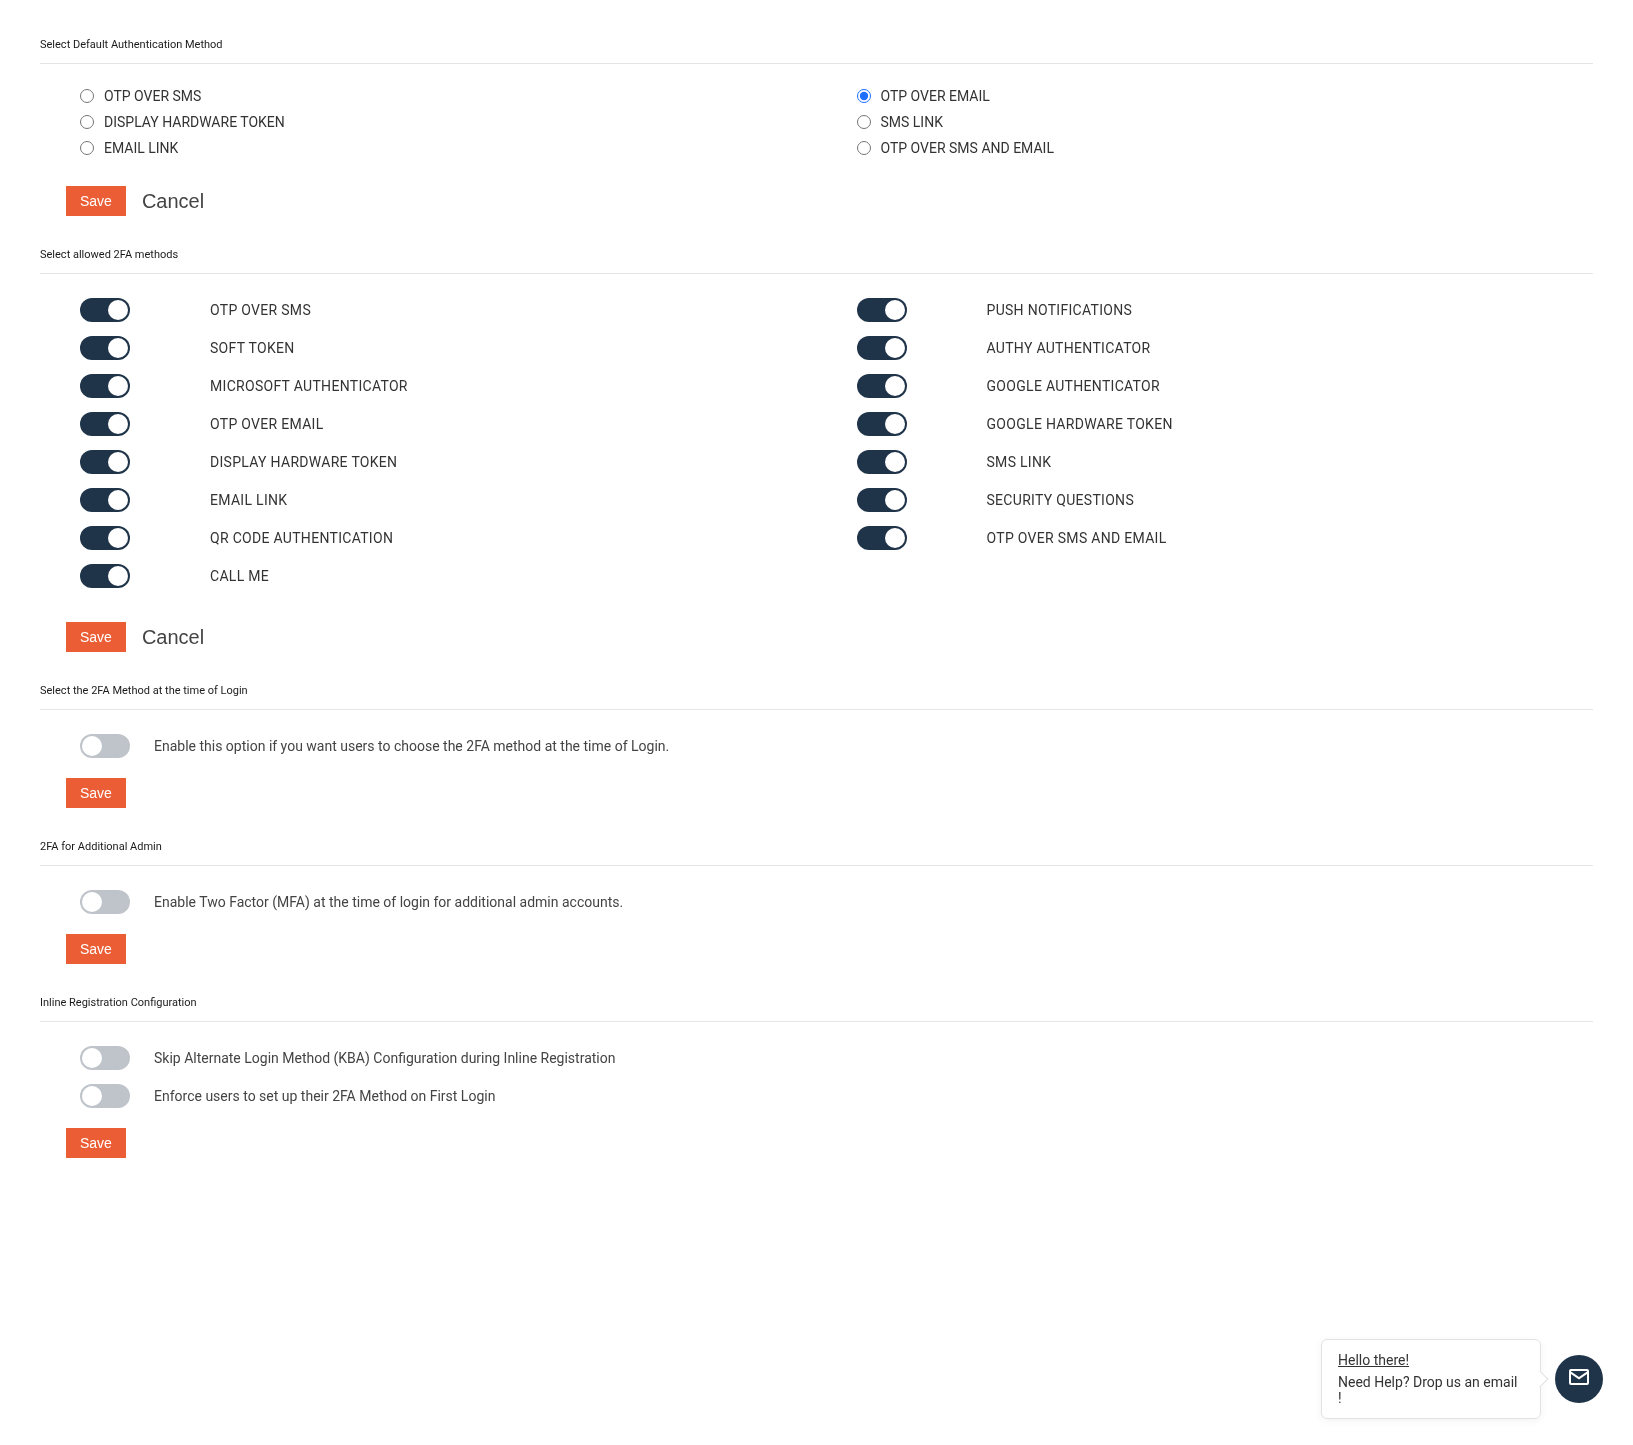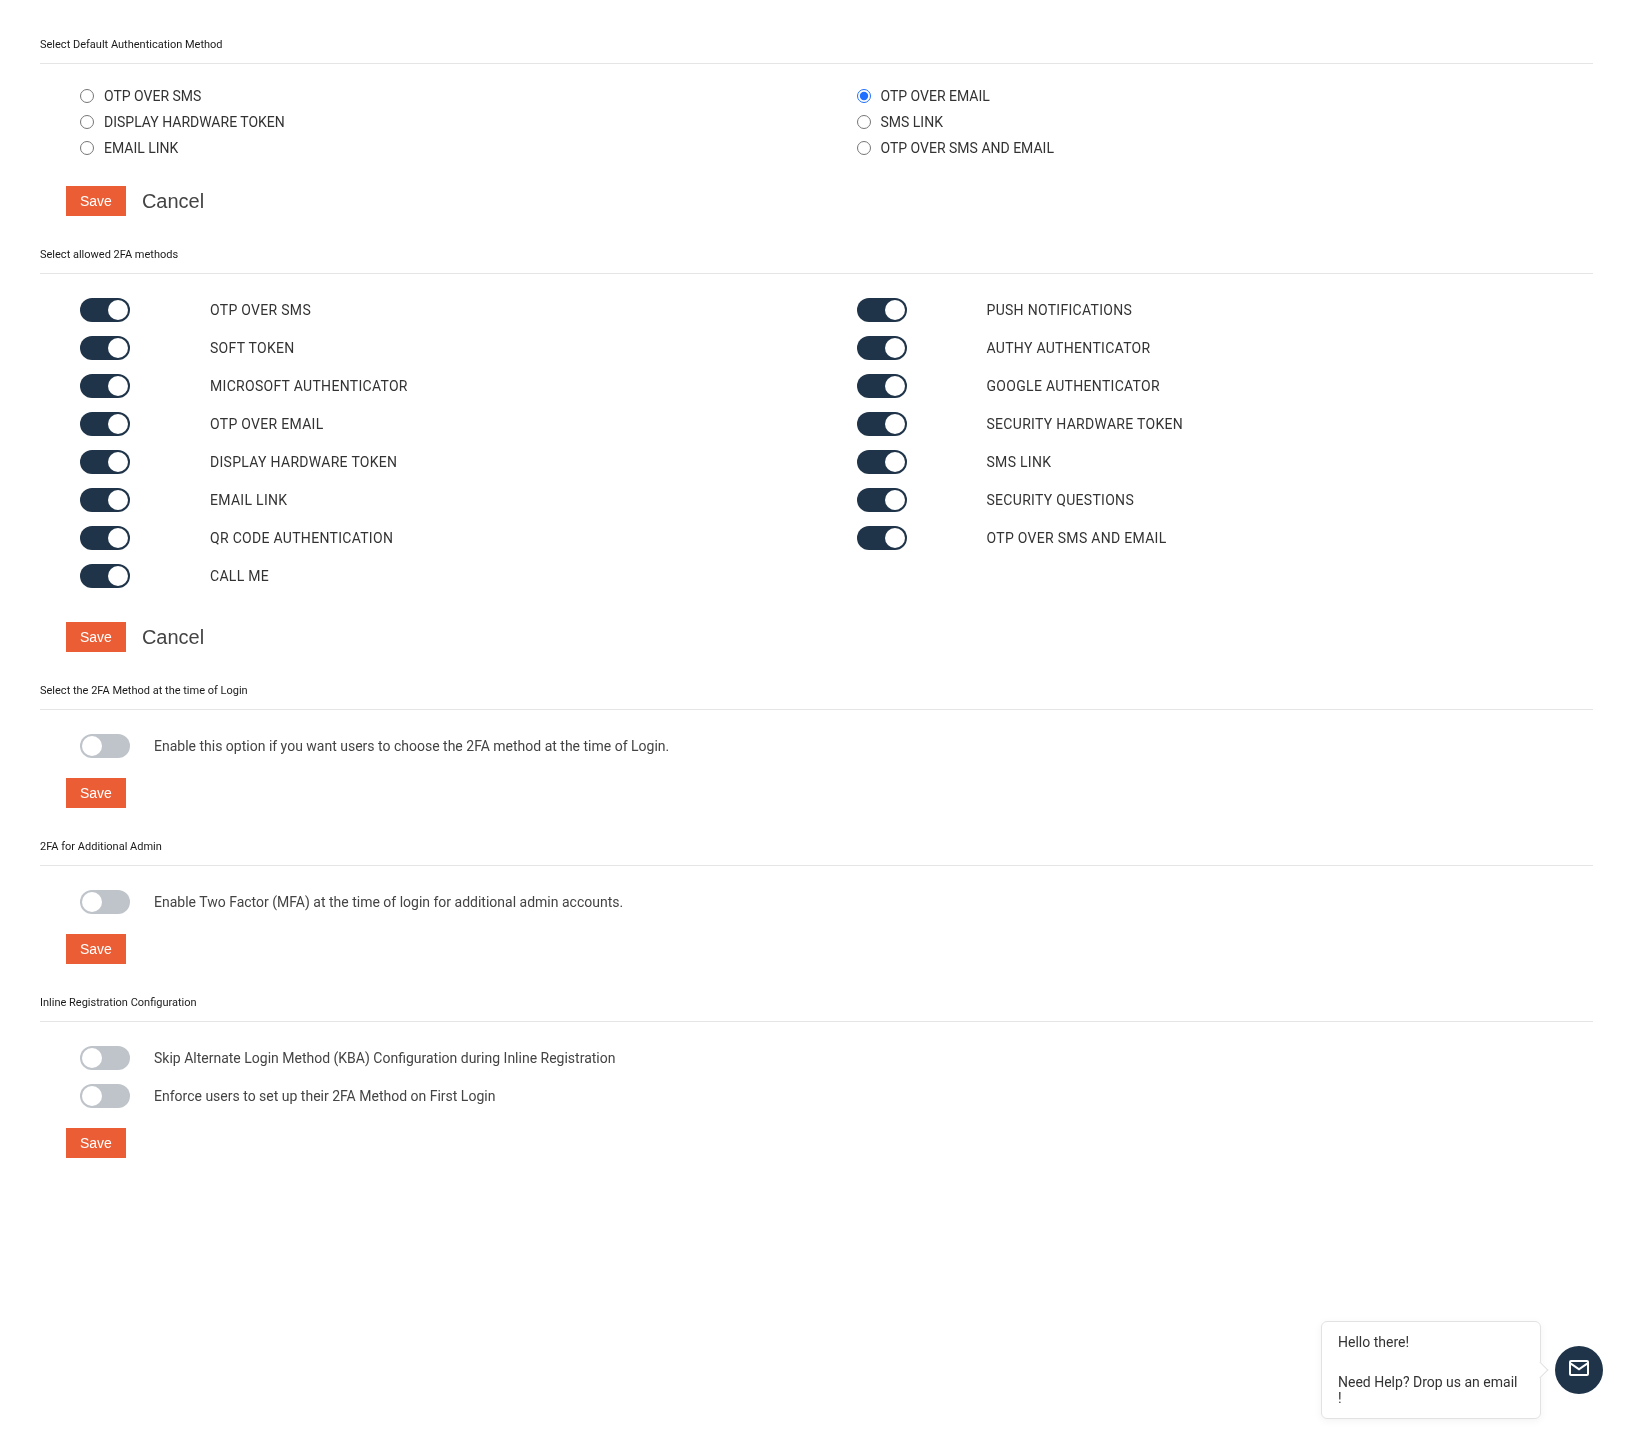--- a/index.html
+++ b/index.html
@@ -135,21 +135,21 @@
     background: #fff;
     border: 1px solid #e2e2e2;
     border-radius: 6px;
     padding: 12px 16px;
     box-shadow: 0 2px 8px rgba(0,0,0,0.05);
     font-size: 14px;
     color: #333;
     max-width: 220px;
     position: relative;
   }
-  .chat-bubble .line1 { margin-bottom: 24px; }
+  .chat-bubble .line1 { margin-bottom: 6px; text-decoration: underline; }
   .chat-tail {
     position: absolute;
     right: -6px;
     top: 50%;
     transform: translateY(-50%) rotate(45deg);
     width: 12px;
     height: 12px;
     background: #fff;
     border-right: 1px solid #e2e2e2;
     border-top: 1px solid #e2e2e2;
@@ -294,21 +294,21 @@
               <span class="track"></span>
               <span class="knob"></span>
             </span>
             <span class="toggle-label">GOOGLE AUTHENTICATOR</span>
           </div>
         <div class="toggle-row">
             <span class="switch on">
               <span class="track"></span>
               <span class="knob"></span>
             </span>
-            <span class="toggle-label">SECURITY HARDWARE TOKEN</span>
+            <span class="toggle-label">GOOGLE HARDWARE TOKEN</span>
           </div>
         <div class="toggle-row">
             <span class="switch on">
               <span class="track"></span>
               <span class="knob"></span>
             </span>
             <span class="toggle-label">SMS LINK</span>
           </div>
         <div class="toggle-row">
             <span class="switch on">

